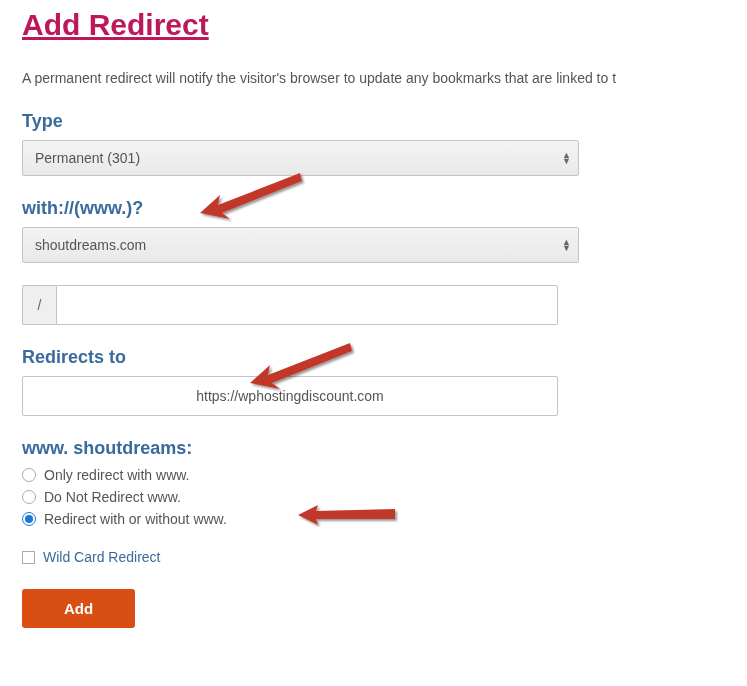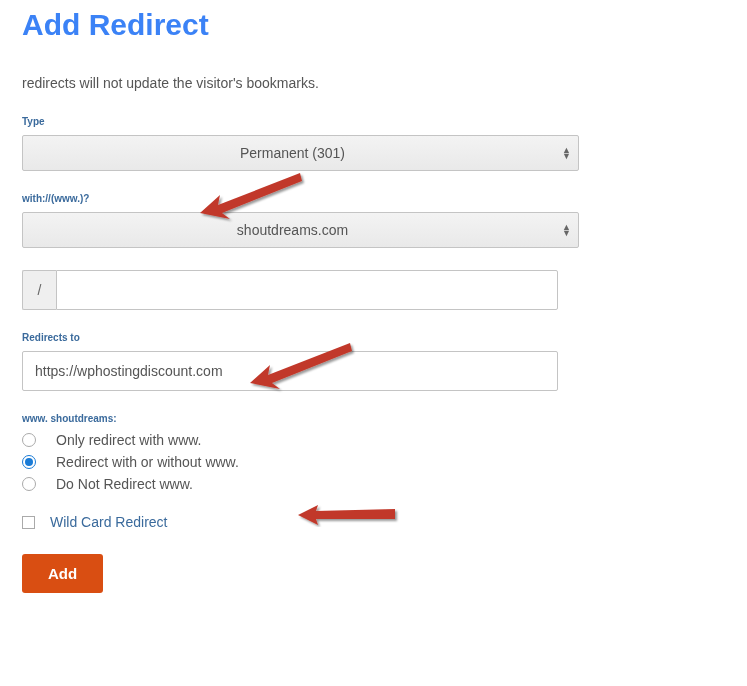--- a/index.html
+++ b/index.html
@@ -5,53 +5,53 @@
     * { box-sizing: border-box; margin: 0; padding: 0; }
     body {
       font-family: -apple-system, BlinkMacSystemFont, "Segoe UI", Helvetica, Arial, sans-serif;
       color: #555;
       background: #fff;
       padding: 8px 22px 20px 22px;
       width: 747px;
       position: relative;
     }
     h1 {
-      color: #3b82f6;
+      color: #be185d;
       font-size: 30px;
       font-weight: 700;
-      margin-bottom: 10px;
+      margin-bottom: 26px;
+      text-decoration: underline;
     }
     .description {
       color: #555;
       font-size: 14px;
       line-height: 1.5;
       margin-bottom: 22px;
       white-space: nowrap;
       overflow: hidden;
     }
     .field-label {
       color: #3a6a9c;
-      font-size: 10px;
+      font-size: 18px;
       font-weight: 600;
       margin-bottom: 8px;
       display: block;
     }
     .select-control {
       width: 557px;
       height: 36px;
       border: 1px solid #c4c4c4;
       background: linear-gradient(#f3f3f3, #e9e9e9);
       border-radius: 2px;
       padding: 0 28px 0 12px;
       font-size: 14px;
       color: #555;
       -webkit-appearance: none;
       appearance: none;
       position: relative;
-      text-align: center;
     }
     .select-wrap {
       position: relative;
       width: 557px;
       margin-bottom: 22px;
     }
     .select-arrows {
       position: absolute;
       right: 8px;
       top: 50%;
@@ -91,29 +91,30 @@
     .text-input {
       width: 536px;
       height: 40px;
       border: 1px solid #c4c4c4;
       padding: 0 12px;
       font-size: 14px;
       color: #555;
       border-radius: 2px;
       margin-bottom: 22px;
       display: block;
+      text-align: center;
     }
     .radio-group {
       margin-top: 6px;
       margin-bottom: 22px;
     }
     .radio-row {
       display: flex;
       align-items: center;
-      gap: 20px;
+      gap: 8px;
       margin-bottom: 6px;
       font-size: 14px;
       color: #555;
     }
     .radio-dot {
       width: 14px;
       height: 14px;
       border: 1px solid #aaa;
       border-radius: 50%;
       display: inline-flex;
@@ -127,58 +128,57 @@
     .radio-dot.checked::after {
       content: '';
       width: 8px;
       height: 8px;
       border-radius: 50%;
       background: #1a7bd6;
     }
     .checkbox-row {
       display: flex;
       align-items: center;
-      gap: 15px;
+      gap: 8px;
       margin-bottom: 24px;
     }
     .checkbox {
       width: 13px;
       height: 13px;
       border: 1px solid #aaa;
       background: #fff;
     }
     .checkbox-label {
       color: #3a6a9c;
       font-size: 14px;
     }
     .btn {
       background: #d94e12;
       color: #fff;
       border: none;
-      padding: 11px 26px;
+      padding: 11px 42px;
       font-size: 15px;
       font-weight: 600;
       border-radius: 3px;
       cursor: pointer;
     }
     .arrow-annotation {
       position: absolute;
       pointer-events: none;
     }
   </style>
 </head>
 <body>
 
 
 
 <h1>Add Redirect</h1>
 
 <p class="description">
-  <br>
-  <span>redirects will not update the visitor's bookmarks.</span>
+  <span>A permanent redirect will notify the visitor's browser to update any bookmarks that are linked to t</span><br>
 </p>
 
 <label class="field-label">Type</label>
 <div class="select-wrap">
   <select class="select-control">
     <option>Permanent (301)</option>
   </select>
   <div class="select-arrows">▲<br>▼</div>
 </div>
 
@@ -198,26 +198,26 @@
 <label class="field-label">Redirects to</label>
 <input class="text-input" type="text" value="https://wphostingdiscount.com" style="">
 
 <label class="field-label">www. shoutdreams:</label>
 <div class="radio-group">
   <div class="radio-row">
     <span class="radio-dot"></span>
     <span>Only redirect with www.</span>
   </div>
   <div class="radio-row">
+    <span class="radio-dot"></span>
+    <span>Do Not Redirect www.</span>
+  </div>
+  <div class="radio-row">
     <span class="radio-dot checked"></span>
     <span>Redirect with or without www.</span>
-  </div>
-  <div class="radio-row">
-    <span class="radio-dot"></span>
-    <span>Do Not Redirect www.</span>
   </div>
 </div>
 
 <div class="checkbox-row">
   <span class="checkbox"></span>
   <span class="checkbox-label">Wild Card Redirect</span>
 </div>
 
 <button class="btn">Add</button>
 

